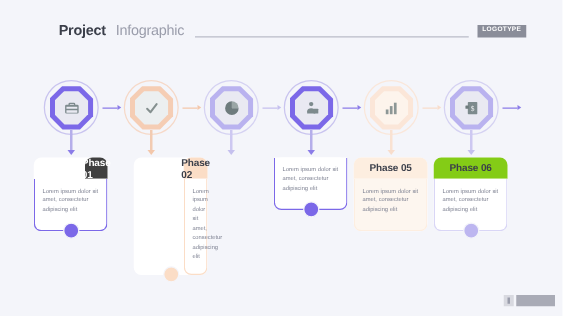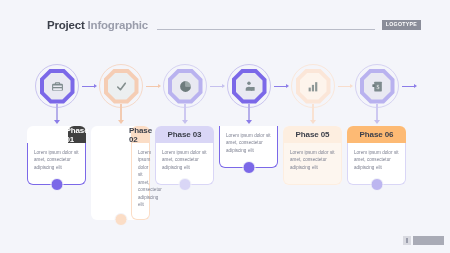--- a/index.html
+++ b/index.html
@@ -31,25 +31,25 @@
   .title-main {
     font-size: 11.5px;
     font-weight: bold;
     color: #3b3f4a;
     letter-spacing: -0.2px;
     white-space: nowrap;
     margin-left: 16px;
   }
   .title-sub {
     font-size: 11.5px;
-    font-weight: bold;
+    font-weight: normal;
     color: #9a9dab;
     letter-spacing: -0.2px;
     white-space: nowrap;
-    margin-left: 3px;
+    margin-left: 8px;
   }
   .title-rule {
     flex: 1;
     height: 1px;
     background: #b9bcc8;
     margin: 0 7px 0 9px;
     position: relative;
     top: 4px;
   }
   .logotype {
@@ -368,52 +368,45 @@
   <div class="stem-head lav" style="left:373.8px;"></div>
 
   <div class="card" id="card-0" style="left:27px;">
     <div class="card-header" style="background: #404040; color: rgb(255, 255, 255); margin-left: 41px;">Phase 01</div>
     <div class="card-body" style="background: rgb(255, 255, 255); border-color: rgb(123, 104, 232);">
       <div class="card-text">Lorem ipsum dolor sit amet, consectetur adipiscing elit</div>
     </div>
     <div class="card-dot" style="background: rgb(123, 104, 232);"></div>
   </div>
 
-  <div class="card" id="card-1" style="left:91px;padding-left:40px;">
+  <div class="card" id="card-1" style="left:107px;padding-left:40px;">
     <div class="card-header" style="background: rgb(251, 221, 198); color: rgb(59, 63, 74);">Phase 02</div>
     <div class="card-body" style="background: rgb(255, 255, 255); border-color: rgb(251, 221, 198);">
       <div class="card-text">Lorem ipsum dolor sit amet, consectetur adipiscing elit</div>
     </div>
     <div class="card-dot" style="background: rgb(251, 221, 198);"></div>
   </div>
 
-  <div class="card" id="card-2" style="left:155px;">
-    <div class="card-header" style="background: rgb(217, 214, 246); color: rgb(59, 63, 74);">Phase 03</div>
-    <div class="card-body" style="background: rgb(255, 255, 255); border-color: rgb(217, 214, 246);">
-      <div class="card-text">Lorem ipsum dolor sit amet, consectetur adipiscing elit</div>
-    </div>
-    <div class="card-dot" style="background: rgb(217, 214, 246);"></div>
-  </div>
 
   <div class="card" id="card-3" style="left:219px;">
     <div class="card-body" style="background: rgb(255, 255, 255); border-color: rgb(123, 104, 232);">
       <div class="card-text">Lorem ipsum dolor sit amet, consectetur adipiscing elit</div>
     </div>
     <div class="card-dot" style="background: rgb(123, 104, 232);"></div>
   </div>
 
   <div class="card" id="card-4" style="left:283px;">
     <div class="card-header" style="background: rgb(253, 238, 224); color: rgb(59, 63, 74);">Phase 05</div>
     <div class="card-body" style="background: rgb(253, 246, 239); border-color: rgb(253, 238, 224);">
       <div class="card-text">Lorem ipsum dolor sit amet, consectetur adipiscing elit</div>
     </div>
   </div>
 
   <div class="card" id="card-5" style="left:347px;">
-    <div class="card-header" style="background: #fdba74; color: rgb(59, 63, 74);">Phase 06</div>
+    <div class="card-header" style="background: #84cc16; color: rgb(59, 63, 74);">Phase 06</div>
     <div class="card-body" style="background: rgb(255, 255, 255); border-color: rgb(217, 214, 246);">
       <div class="card-text">Lorem ipsum dolor sit amet, consectetur adipiscing elit</div>
     </div>
     <div class="card-dot" style="background: rgb(189, 182, 240);"></div>
   </div>
 
   <div id="br-chrome">
     <div class="chrome-sq">
         <span></span>
       </div>

